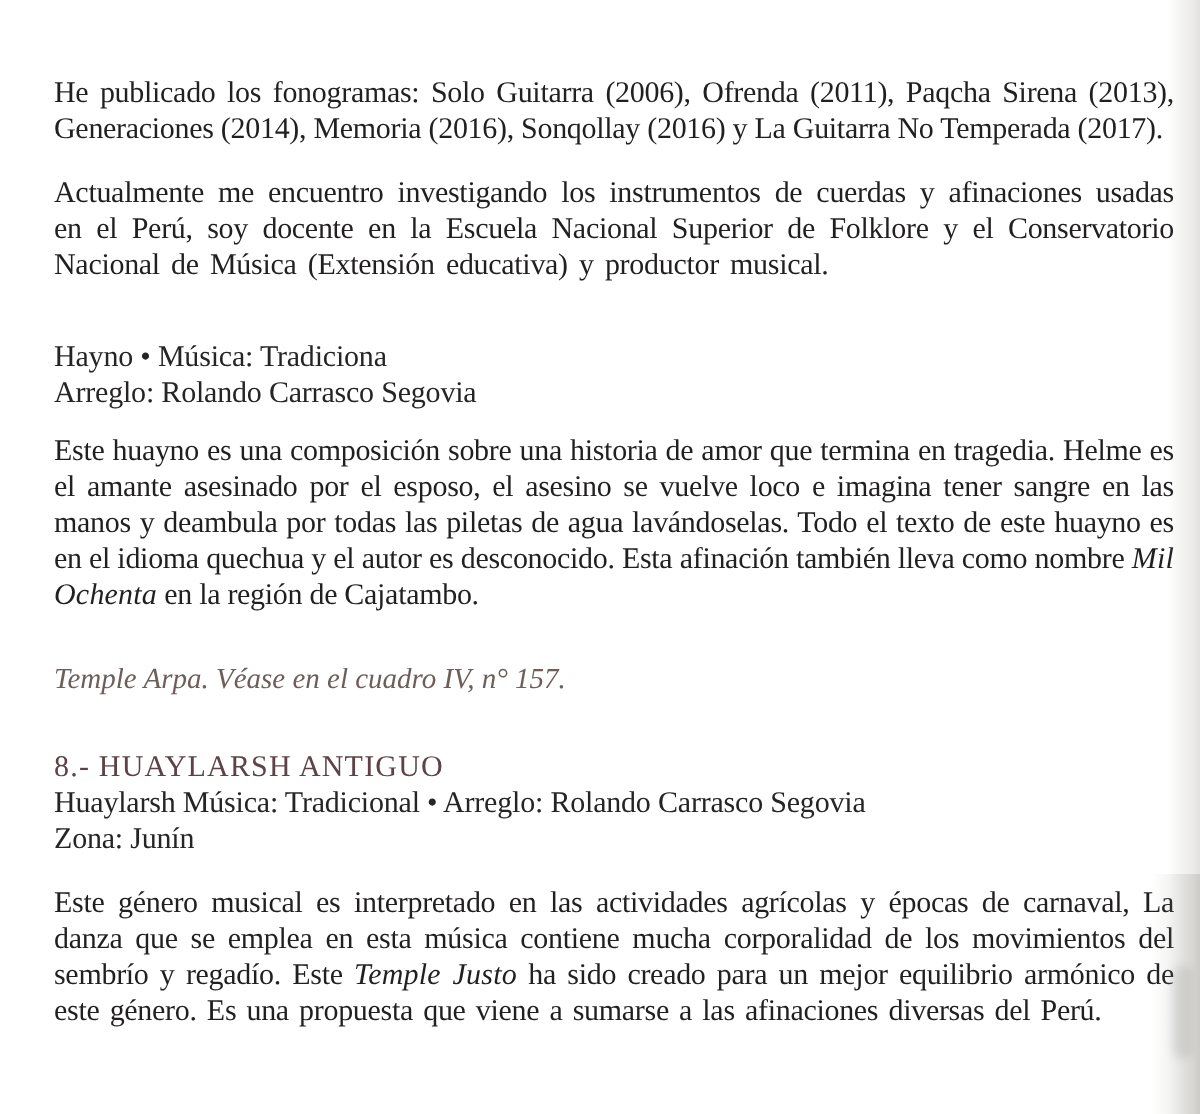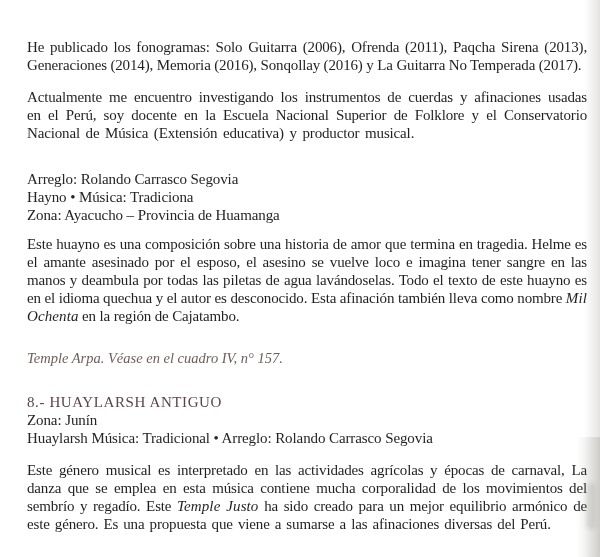--- a/index.html
+++ b/index.html
@@ -107,35 +107,34 @@
 <body>
 
 <div class="page">
 
   <p class="para intro-1">He publicado los fonogramas: Solo Guitarra (2006), Ofrenda (2011), Paqcha Sirena (2013), Generaciones (2014), Memoria (2016), Sonqollay (2016) y La Guitarra No Temperada (2017).</p>
 
   <p class="para intro-2">Actualmente me encuentro investigando los instrumentos de cuerdas y afinaciones usadas en el Perú, soy docente en la Escuela Nacional Superior de Folklore y el Conservatorio Nacional de Música (Extensión educativa) y productor musical.</p>
 
   <div class="section section-7">
     <div class="section-header">
+      <p class="meta-line">Hayno • Música: Tradiciona</p>
       <p class="meta-line">Arreglo: Rolando Carrasco Segovia</p>
-      <p class="meta-line">Hayno • Música: Tradiciona</p>
-      <p class="meta-line">Zona: Ayacucho – Provincia de Huamanga</p>
     </div>
 
     <p class="para body-para"><span>Este huayno es una composición sobre una historia de amor que termina en tragedia. Helme es el amante asesinado por el esposo, el asesino se vuelve loco e imagina tener sangre en las manos y deambula por todas las piletas de agua lavándoselas. Todo el texto de este huayno es en el idioma quechua y el autor es desconocido. Esta afinación también lleva como nombre </span><em>Mil Ochenta</em><span> en la región de Cajatambo.</span></p>
 
     <p class="reference-note">Temple Arpa. Véase en el cuadro IV, n° 157.</p>
   </div>
 
   <div class="section section-8">
     <div class="section-header">
       <p class="section-heading">8.- HUAYLARSH ANTIGUO</p>
+      <p class="meta-line">Huaylarsh Música: Tradicional • Arreglo: Rolando Carrasco Segovia</p>
       <p class="meta-line">Zona: Junín</p>
-      <p class="meta-line">Huaylarsh Música: Tradicional • Arreglo: Rolando Carrasco Segovia</p>
     </div>
 
     <p class="para body-para last"><span>Este género musical es interpretado en las actividades agrícolas y épocas de carnaval, La danza que se emplea en esta música contiene mucha corporalidad de los movimientos del sembrío y regadío. Este </span><em>Temple Justo</em><span> ha sido creado para un mejor equilibrio armónico de este género. Es una propuesta que viene a sumarse a las afinaciones diversas del Perú.</span></p>
   </div>
 
   <div class="scan-shadow-right"></div>
   <div class="scan-shadow-bottom-right"></div>
   <div class="scan-smudge"></div>
 
 </div>

